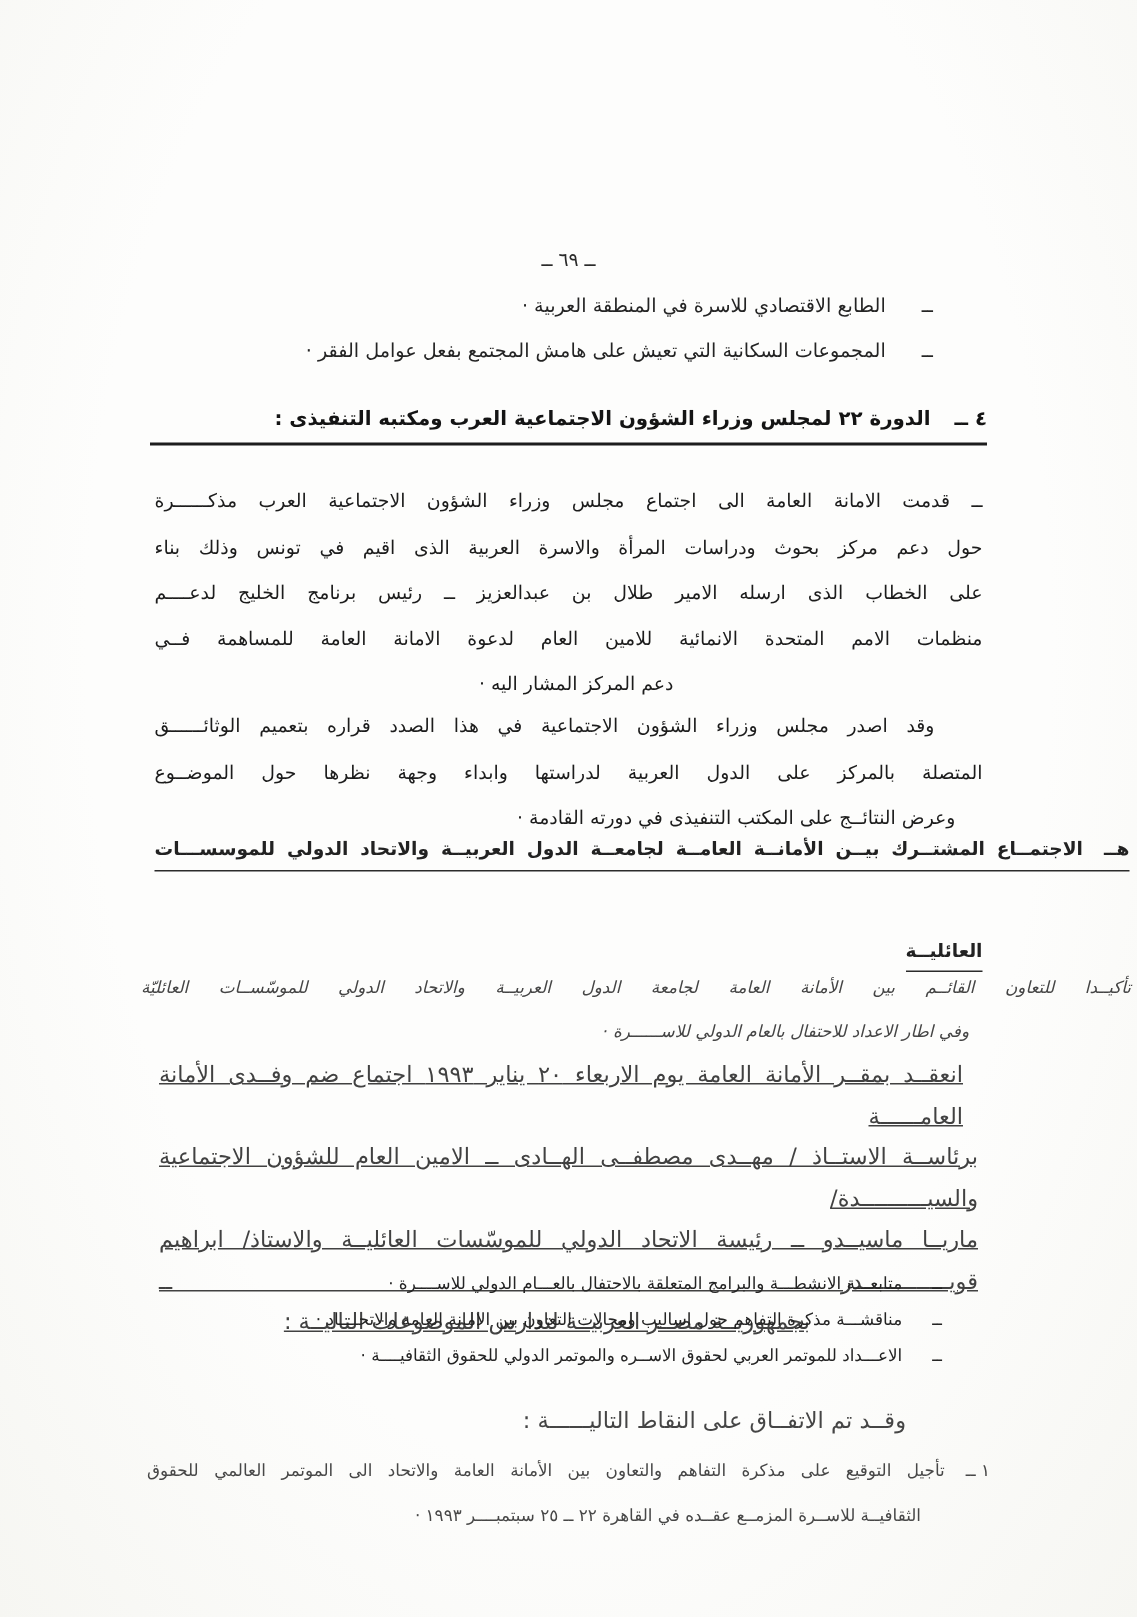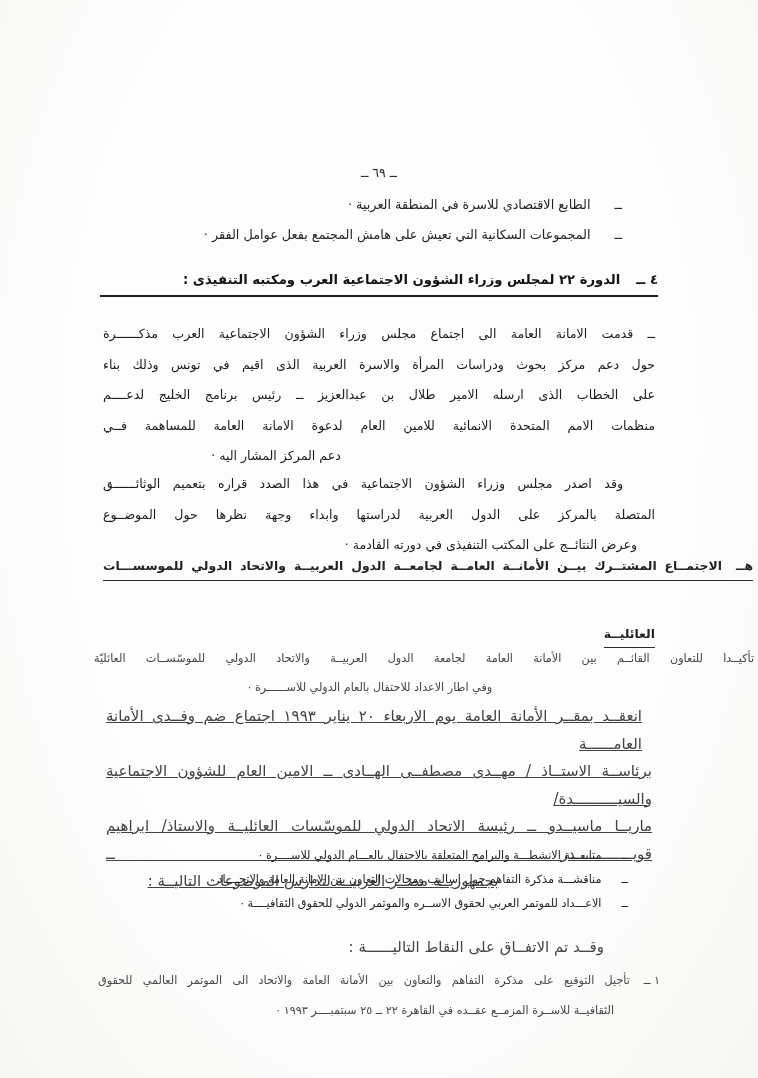--- a/index.html
+++ b/index.html
@@ -31,36 +31,36 @@
     display:flex;gap:16px;
     font-weight:bold;font-size:13.2px;color:#141414;
     padding-bottom:8px;border-bottom:2px solid #1d1d1d;
   }
   .sec4-heading .title{flex:1;}
   
   .para{right:103px;width:552px;font-size:12.6px;line-height:30.5px;color:#1c1c1c;}
   .para1{top:319px;}
   .para2{top:469px;}
   .jline{text-align:justify;text-align-last:justify;}
-  .line{text-align:center;}
+  .line{text-align:right;}
   .p1-last{padding-right:206px;}
   .p2-first{padding-right:32px;}
   .p2-last{padding-right:18px;padding-left:180px;text-align:right;}
   
   .sec5-heading{
     top:558px;right:5px;width:650px;
     display:flex;gap:14px;
     font-weight:bold;font-size:12.4px;color:#222;
     padding-bottom:7px;border-bottom:1.5px solid #2b2b2b;
   }
   .sec5-heading .title{flex:1;text-align:justify;text-align-last:justify;}
   .sec5-line2{top:594px;right:103px;font-weight:bold;font-size:12.4px;color:#222;margin-top:32px;}
   .sec5-line2 .word{display:inline-block;padding-bottom:6px;border-bottom:1.5px solid #2b2b2b;}
   
-  .intro{top:644px;right:4px;width:660px;font-size:11.2px;line-height:29px;color:#454545;}
+  .intro{top:644px;right:4px;width:660px;font-size:11.2px;line-height:29px;color:#454545;font-style:italic;}
   .intro-l2{padding-right:108px;}
   .meeting{top:703px;right:106px;width:546px;font-size:15px;line-height:27.5px;color:#414141;text-decoration:underline;}
   .m-l1{padding-right:10px;}
   .m-last{padding-right:112px;}
   .topic-bullets{top:849px;right:130px;width:482px;font-size:11.2px;color:#474747;}
   .topic-bullets .bullet{margin-bottom:11px;}
   .topic-bullets .dash{margin-left:20px;}
   .agree-lead{top:938px;right:154px;font-size:15px;color:#454545;}
   .point{top:966px;right:98px;width:562px;font-size:11.2px;line-height:30px;color:#474747;}
   .pt-l1{display:flex;gap:14px;}

